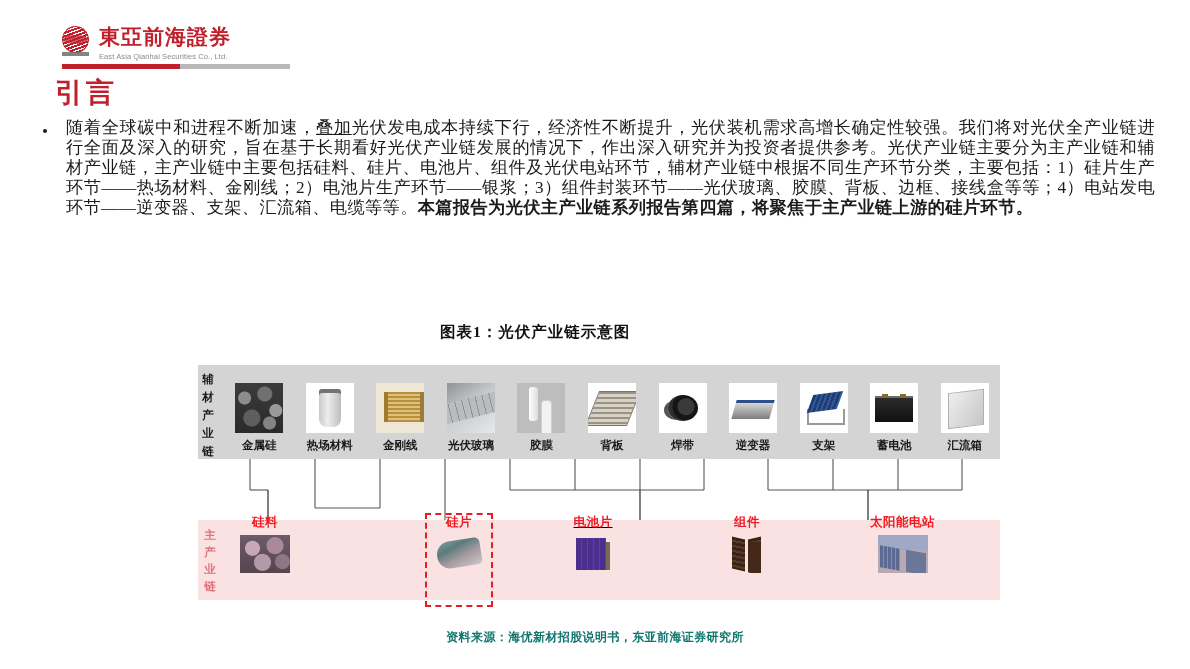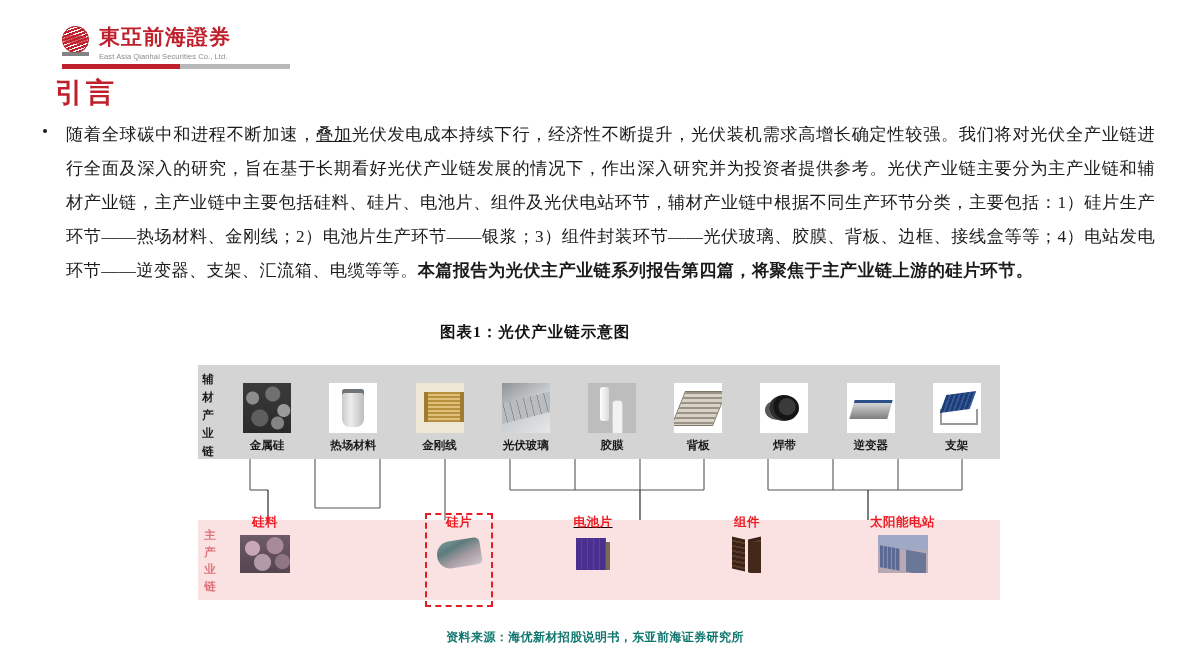--- a/index.html
+++ b/index.html
@@ -112,21 +112,21 @@
     position: absolute;
     left: 3px; top: 11px;
     width: 4px; height: 4px;
     border-radius: 50%;
     background: #1a1a1a;
   }
   #paragraph {
     margin-left: 26px;
     font-family: "Liberation Serif", "DejaVu Serif", serif;
     font-size: 17.2px;
-    line-height: 34px;
+    line-height: 20px;
     color: #1b1b1b;
     text-align: justify;
     text-justify: inter-ideograph;
     letter-spacing: .4px;
   }
   #paragraph .ul { text-decoration: underline; }
   #paragraph .bd { font-weight: bold; }
 
   
   #figure-title {
@@ -446,20 +446,32 @@
             <div class="th th-inverter"></div>
           </div>
           <div class="aux-name">逆变器</div>
         </div>
         <div class="aux-item">
           <div class="aux-thumb">
             <div class="th th-mount"></div>
           </div>
           <div class="aux-name">支架</div>
         </div>
+        <div class="aux-item">
+          <div class="aux-thumb">
+            <div class="th th-battery"></div>
+          </div>
+          <div class="aux-name">蓄电池</div>
+        </div>
+        <div class="aux-item">
+          <div class="aux-thumb">
+            <div class="th th-combiner"></div>
+          </div>
+          <div class="aux-name">汇流箱</div>
+        </div>
       </div>
   </div>
 
   <svg id="connectors" viewBox="0 0 810 250" xmlns="http://www.w3.org/2000/svg">
     <defs>
       <marker id="arrowDown" markerWidth="8" markerHeight="8" refX="2.6" refY="6" orient="auto" markerUnits="userSpaceOnUse">
         <path d="M0,0 L2.6,6 L5.2,0" fill="none" stroke="#2a2a2a" stroke-width="1.1"></path>
       </marker>
       <marker id="arrowRight" markerWidth="9" markerHeight="8" refX="8" refY="4" orient="auto" markerUnits="userSpaceOnUse">
         <path d="M0,0.3 L8,4 L0,7.7" fill="none" stroke="#2a2a2a" stroke-width="1.1"></path>

